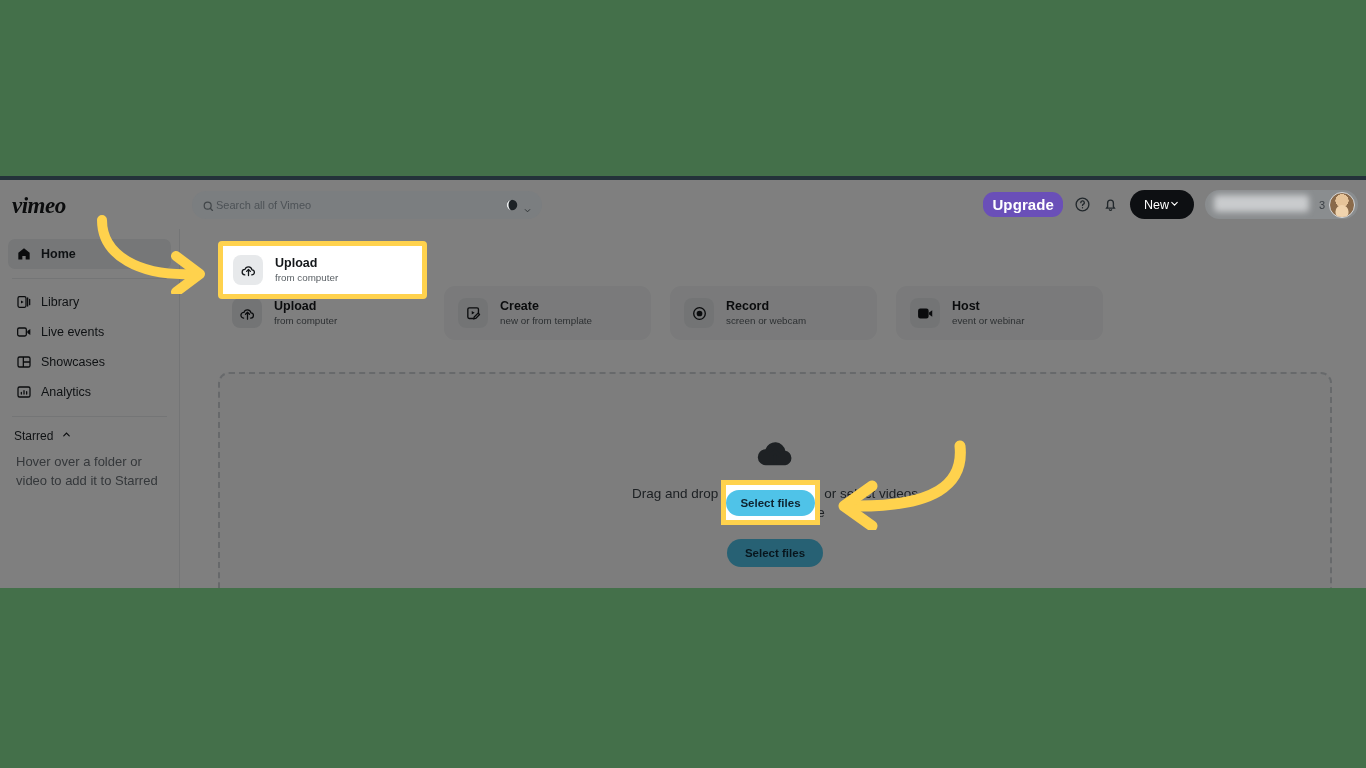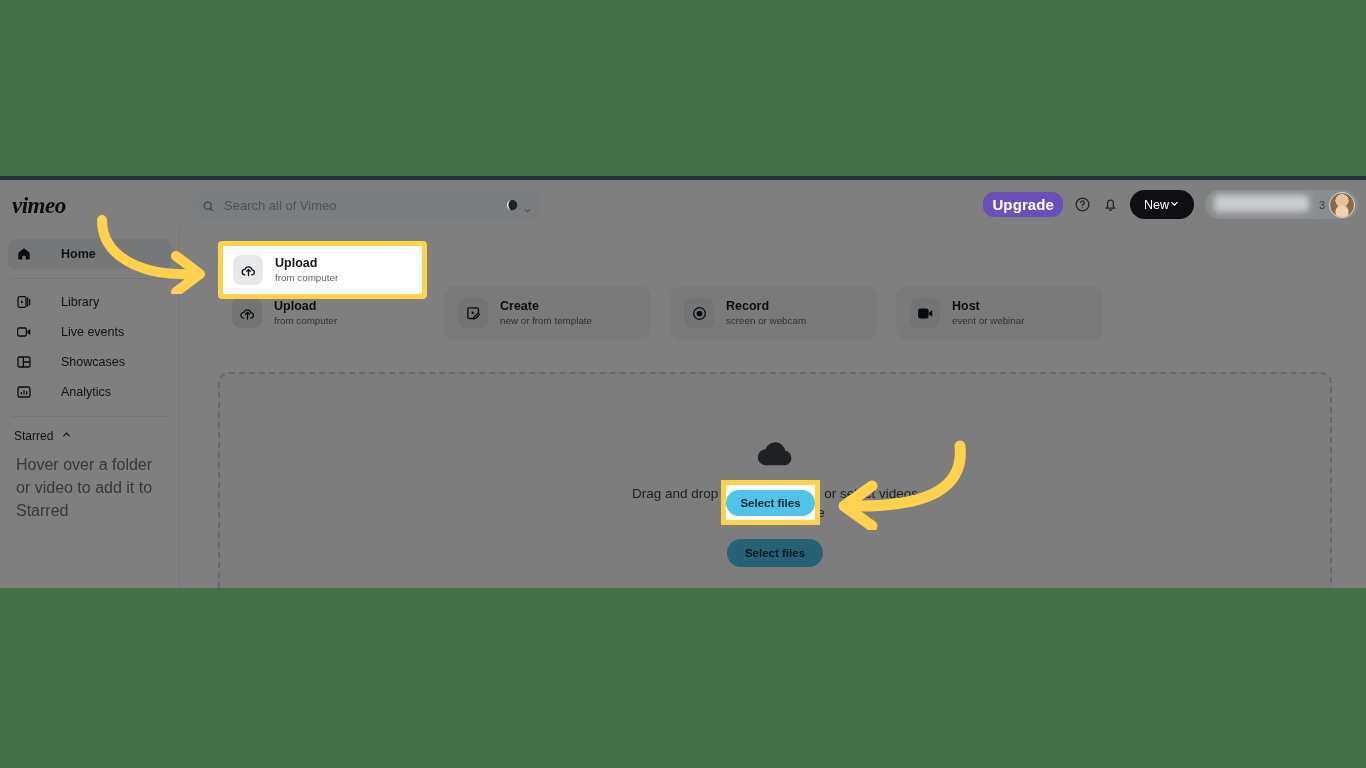--- a/index.html
+++ b/index.html
@@ -46,21 +46,21 @@
   }
   .searchbar {
     position: absolute; left: 192px; top: 191px;
     width: 350px; height: 28px;
     background: #f3f4f5; border-radius: 16px;
     display: flex; align-items: center; padding: 0 10px;
     box-sizing: border-box;
   }
   .search-icon { width: 13px; height: 13px; flex: 0 0 13px; opacity: .75;}
   .search-input-text {
-    font-size: 13px; color: #4d5256; margin-left: 9px; flex: 1;
+    font-size: 11px; color: #4d5256; margin-left: 1px; flex: 1;
   }
   .globe-wrap { display: flex; align-items: center; gap: 4px; }
   .globe-icon { width: 14px; height: 14px; }
   .caret-sm { width: 9px; height: 9px; }
 
   .tb-right {
     position: absolute; right: 8px; top: 190px;
     display: flex; align-items: center; gap: 11px;
   }
   .upgrade-btn {
@@ -101,33 +101,33 @@
   }
   
   .sidebar {
     position: absolute; left: 0; top: 49px; width: 180px; height: 359px;
     background: #ffffff;
     border-right: 1px solid #e9eaec;
     padding-top: 10px; box-sizing: border-box;
   }
   .nav-item {
     height: 30px; margin: 0 8px; border-radius: 7px;
-    display: flex; align-items: center; gap: 29px;
+    display: flex; align-items: center; gap: 9px;
     padding-left: 8px; box-sizing: border-box;
     font-size: 12.5px; color: #1d2226;
   }
   .nav-item.active { background: #eceef0; font-weight: 600;}
   .nav-ico { width: 16px; height: 16px; flex: 0 0 16px; }
   .nav-sep { height:1px; background:#e9eaec; margin: 9px 12px 8px 12px;}
   .starred-head {
     display:flex; align-items:center; gap: 8px;
     padding-left: 14px; font-size: 12px; color:#1d2226; height: 22px;
   }
   .starred-note {
-    padding: 6px 16px 0 16px; font-size: 16px;
+    padding: 6px 16px 0 16px; font-size: 13px;
     color: #6a7076; line-height: 1.45;
   }
   
   .main {
     position: absolute; left: 180px; top: 49px;
     width: 1186px; height: 359px; background: #ffffff;
   }
   .cards {
     position: absolute; left: 38px; top: 57px;
     display: flex; gap: 19px;

